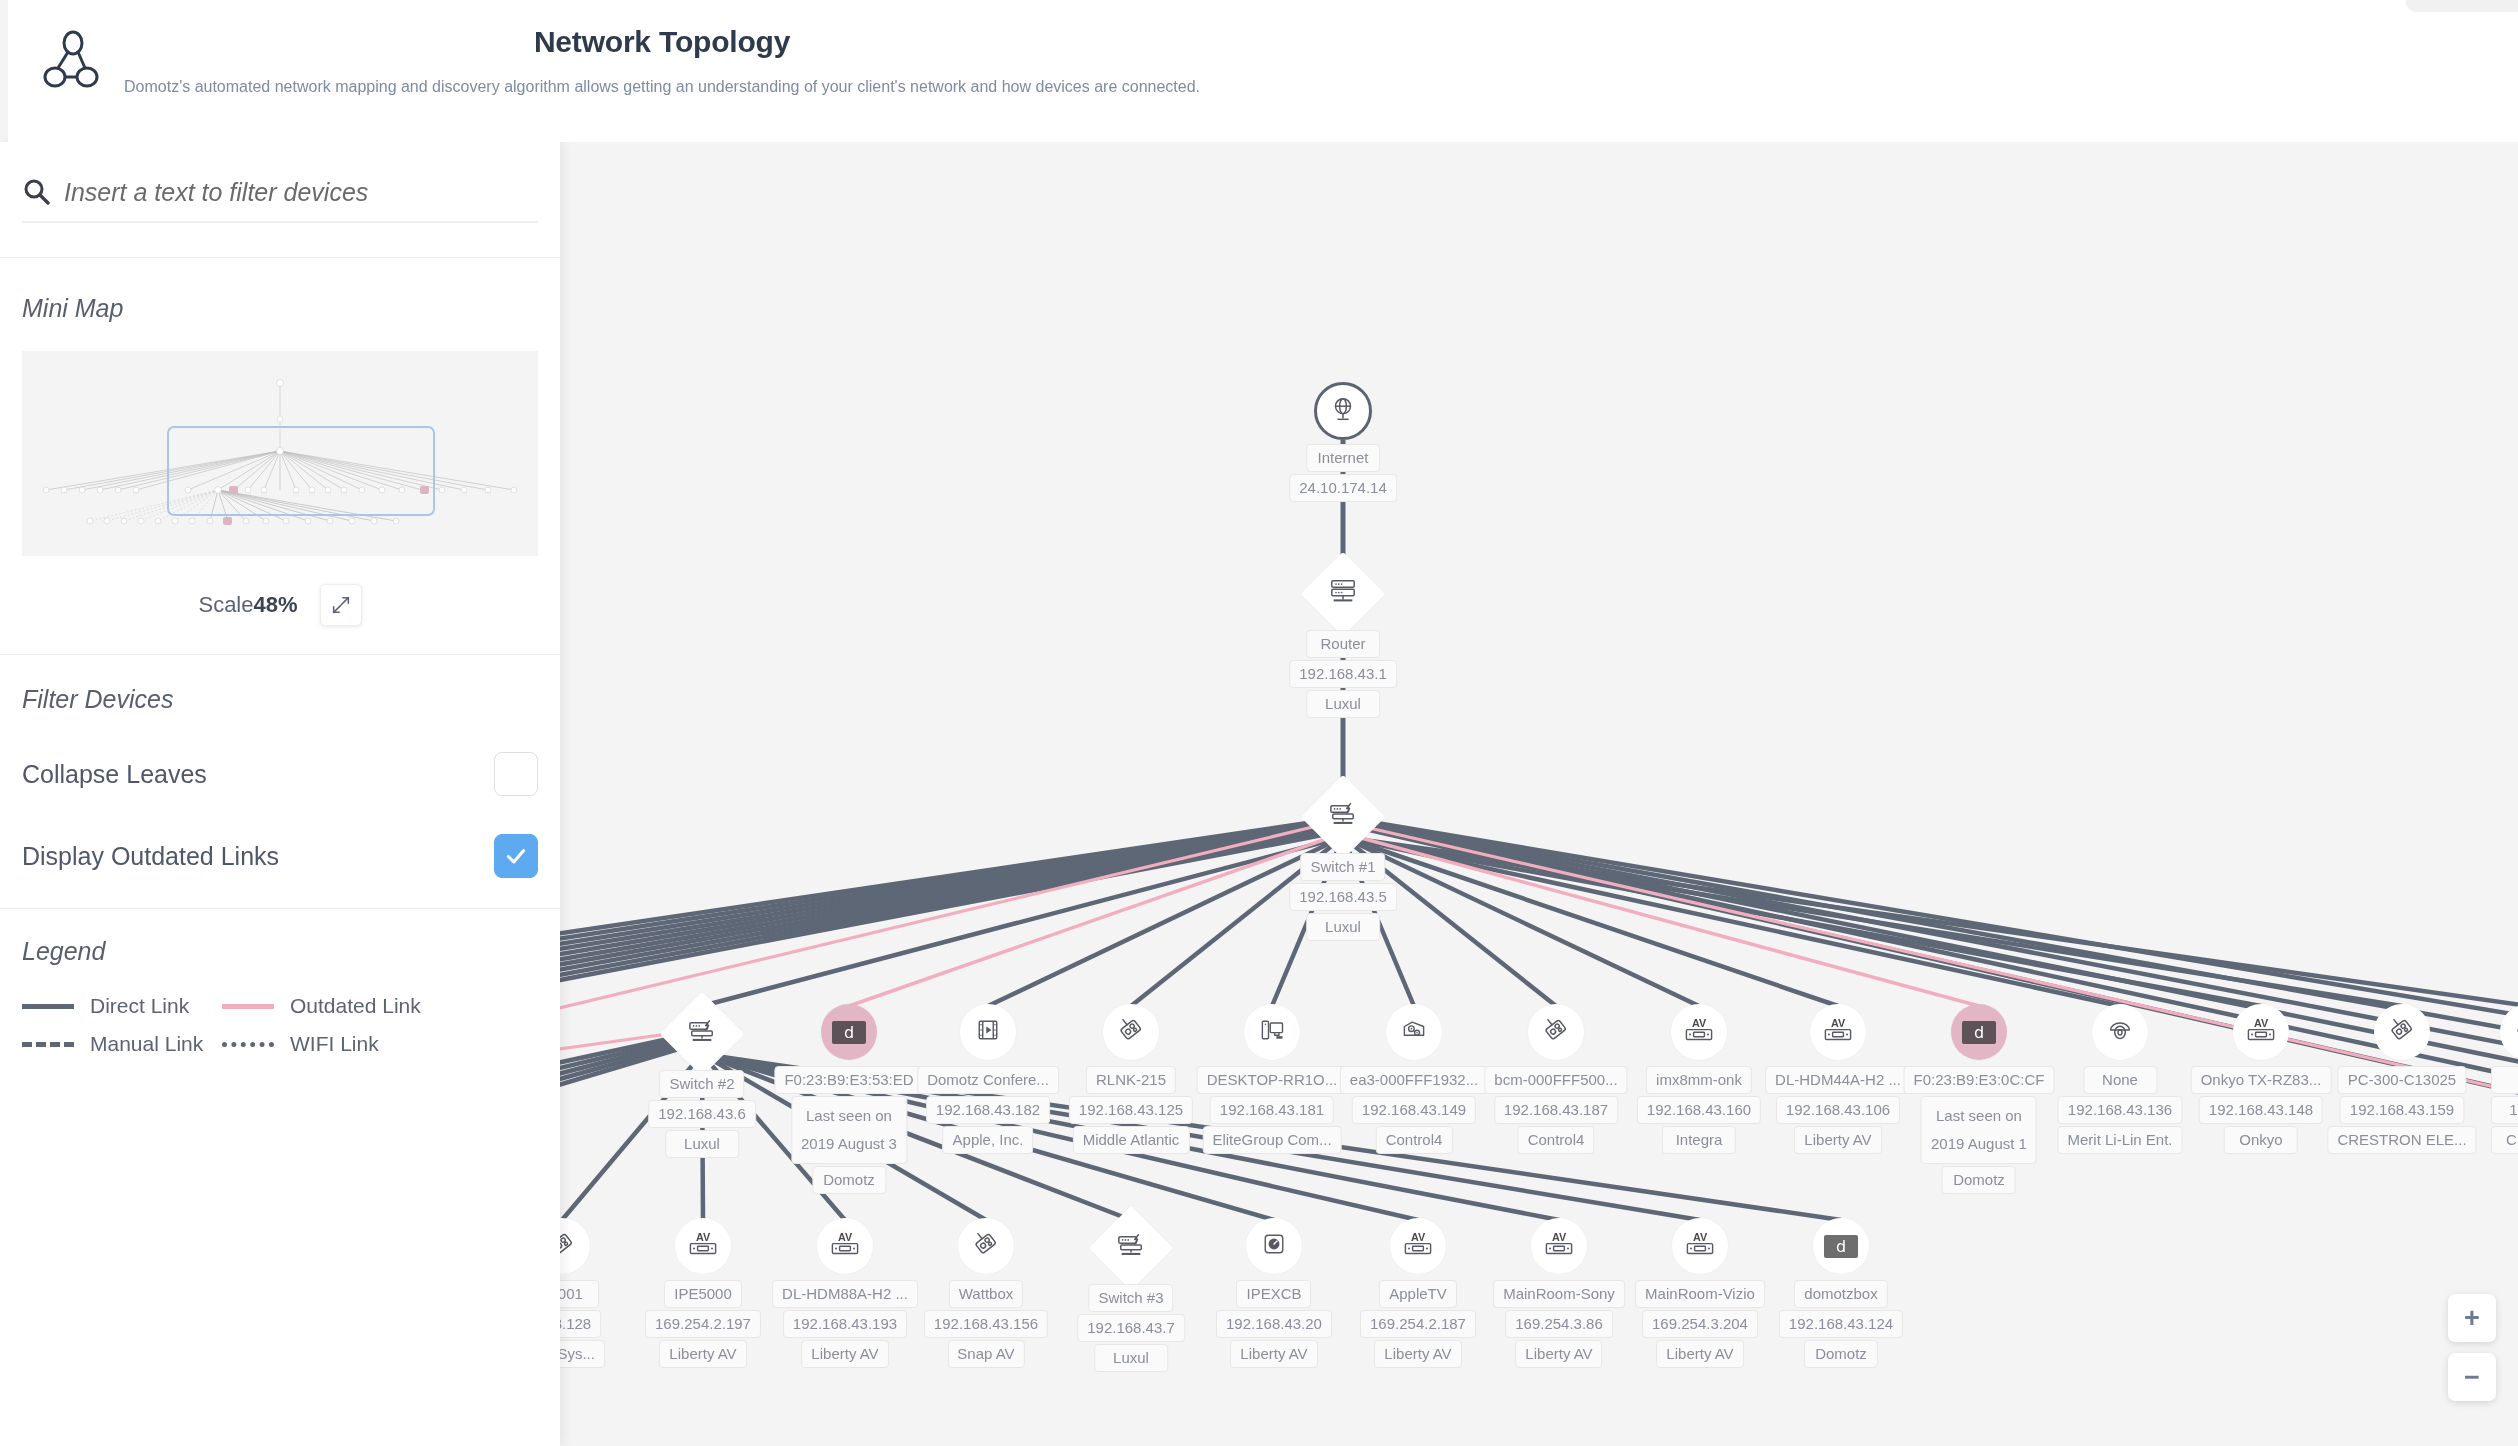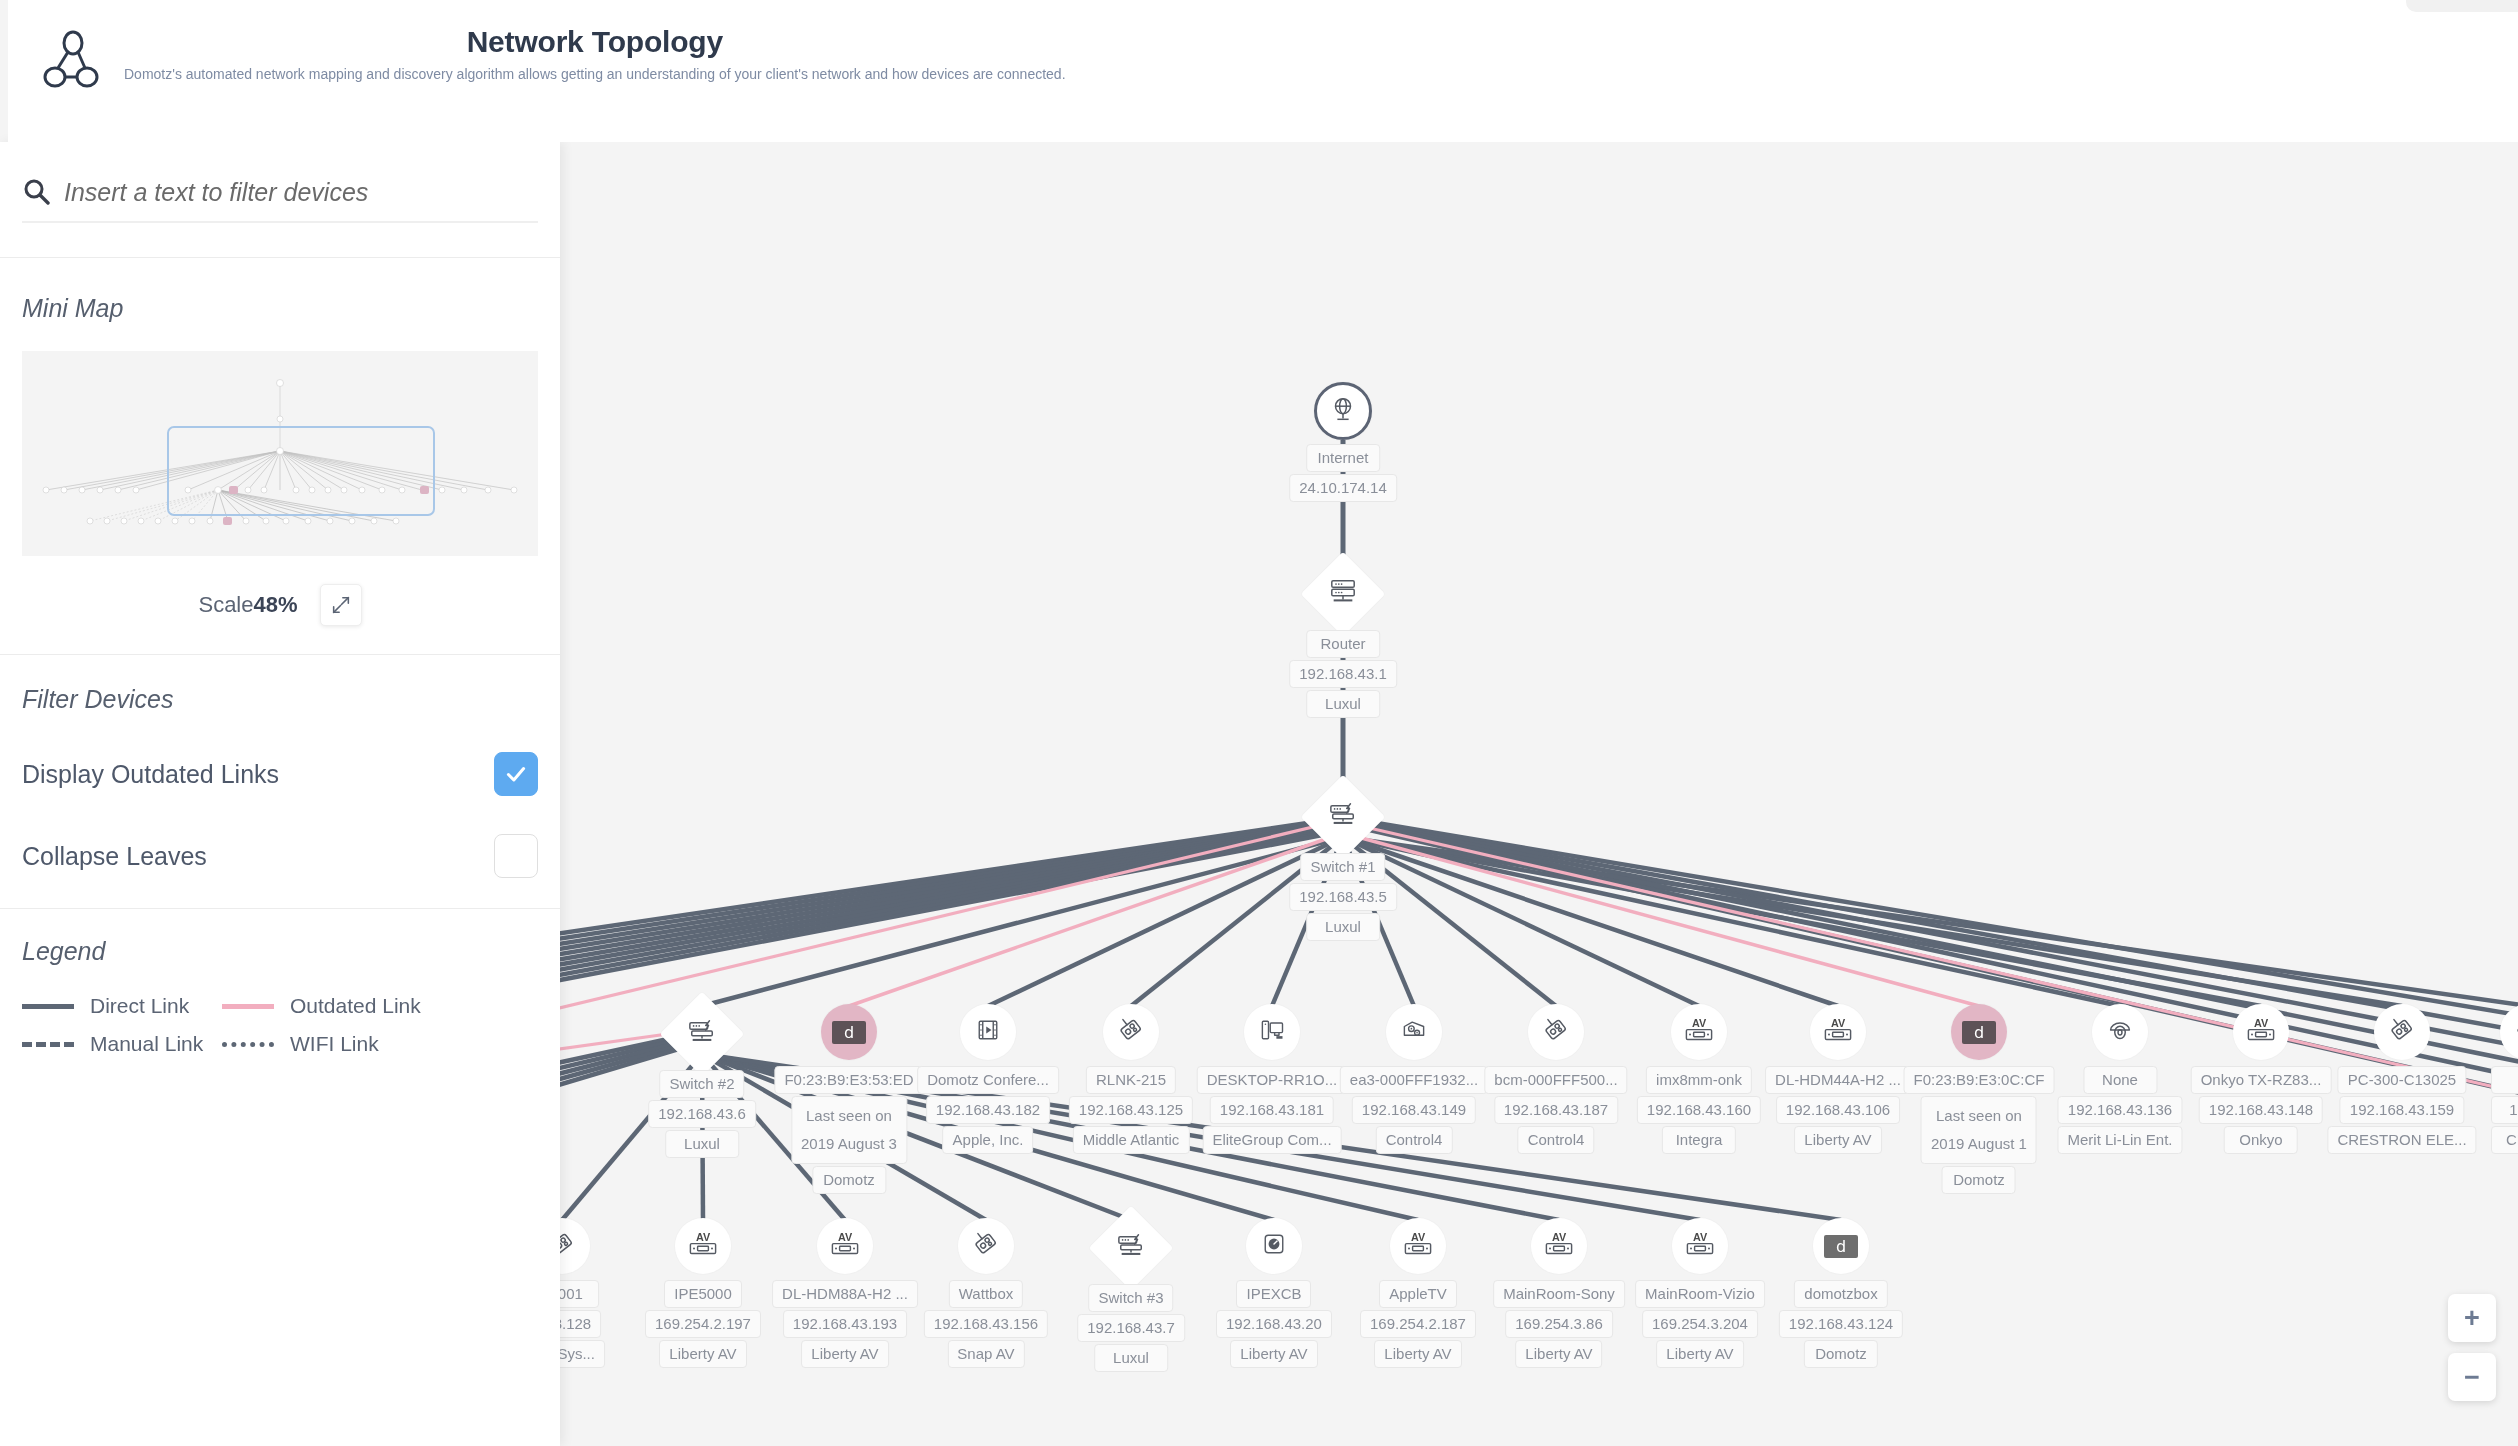--- a/index.html
+++ b/index.html
@@ -16,21 +16,21 @@
     background: #ffffff; z-index: 40; text-align: center;
   }
   .header-inner { display: flex; align-items: flex-start; padding: 22px 0 0 34px; }
   .topo-icon { width: 62px; height: 62px; flex: none; margin-top: 8px; }
   .header-text { margin-left: 20px; }
   .page-title {
     font-size: 30px; font-weight: bold; color: #2f3a4c;
     letter-spacing: -0.2px; line-height: 34px; margin-top: 3px;
   }
   .page-subtitle {
-    font-size: 14px; color: #7e8ba3; line-height: 30px; 
+    font-size: 16px; color: #7e8ba3; line-height: 30px; margin-top: 13px;
     font-weight: normal;
   }
   .header-corner {
     position: absolute; top: -14px; right: 0; width: 120px; height: 26px;
     background: #f1f1f1; border-bottom-left-radius: 10px;
   }
 
   
   .canvas {
     position: absolute; top: 142px; left: 0; width: 2518px; height: 1304px;
@@ -835,32 +835,32 @@
         </span>
       </span>
     </div>
 
     <div class="sb-divider"></div>
 
     <div class="filter-block">
       <div class="sb-heading">Filter Devices</div>
 
       <div class="filter-row">
+        <span class="filter-label">Collapse Leaves</span>
+        <span class="checkbox"></span>
+      </div>
+
+      <div class="filter-row">
         <span class="filter-label">Display Outdated Links</span>
         <span class="checkbox checked">
           <svg viewBox="0 0 24 24" width="26" height="26">
             <path d="M5 12.5l5 5L19 7" fill="none" stroke="#ffffff" stroke-width="2.8" stroke-linecap="round" stroke-linejoin="round"></path>
           </svg>
         </span>
       </div>
-
-      <div class="filter-row">
-        <span class="filter-label">Collapse Leaves</span>
-        <span class="checkbox"></span>
-      </div>
     </div>
 
     <div class="sb-divider"></div>
 
     <div class="legend-block">
       <div class="sb-heading">Legend</div>
       <div class="legend-grid">
         <div class="legend-item">
           <span class="legend-swatch sw-direct"></span>
           <span class="legend-text">Direct Link</span>

